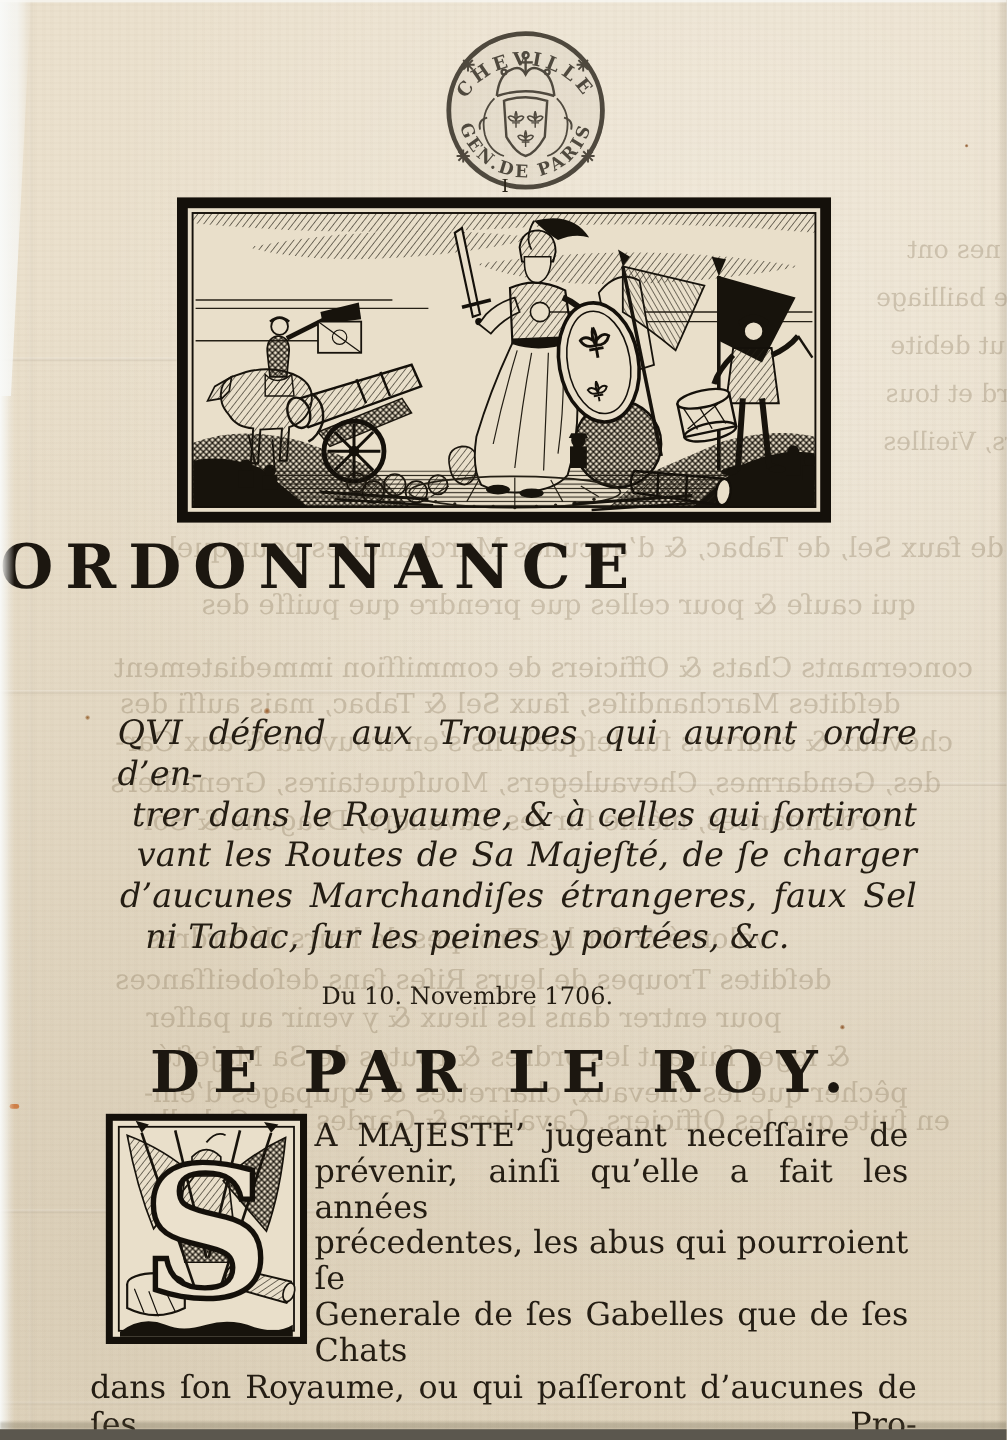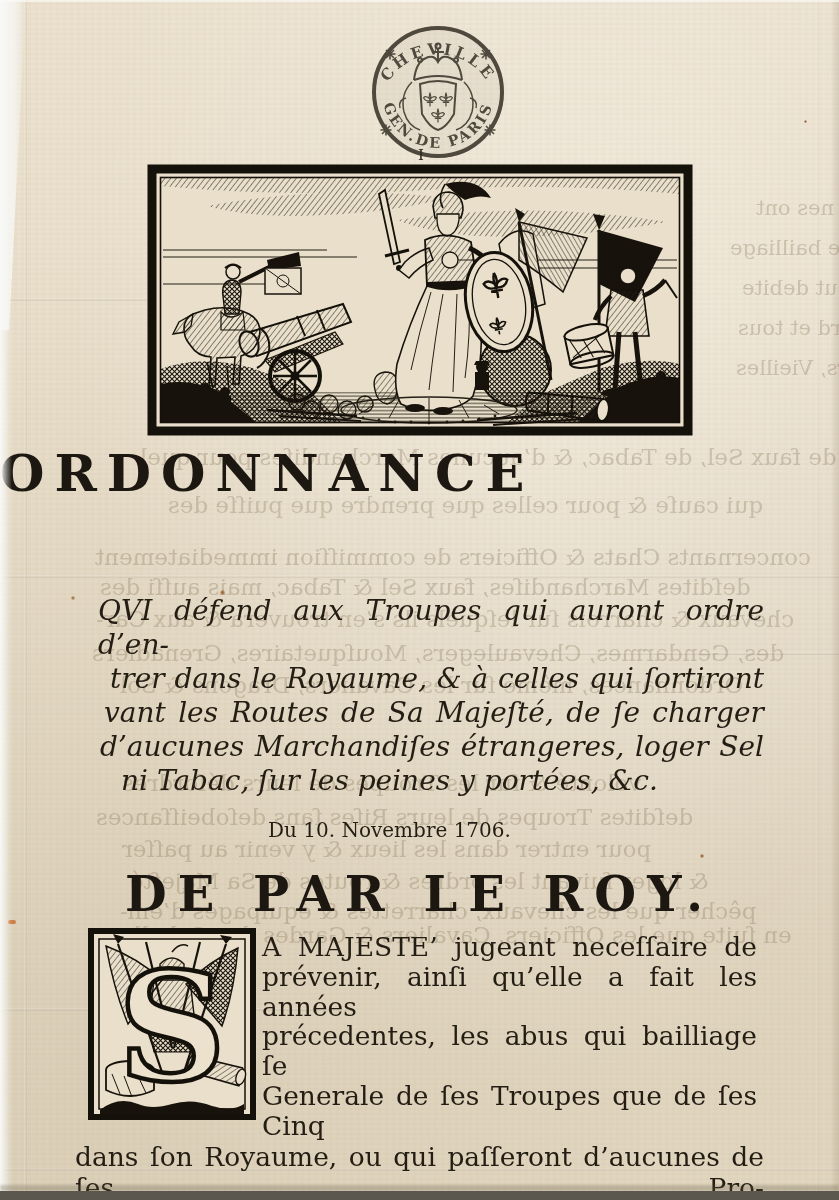--- a/index.html
+++ b/index.html
@@ -316,22 +316,22 @@
       <rect x="5" y="5" width="536" height="262" fill="none" stroke="#14100a" stroke-width="9"></rect>
       <rect x="13.5" y="13.5" width="519" height="245" fill="none" stroke="#14100a" stroke-width="1.6"></rect>
     </svg>
   </div>
 
   <div class="title1" style="top:448px">ORDONNANCE</div>
 
   <div class="summary">
     <div style="margin-left:16px">QVI défend aux Troupes qui auront ordre d’en-</div>
     <div style="margin-left:28px">trer dans le Royaume, &amp; à celles qui ſortiront</div>
-    <div style="margin-left:22px">vant les Routes de Sa Majeſté, de ſe charger</div>
-    <div style="margin-left:18px">d’aucunes Marchandiſes étrangeres, loger Sel</div>
+    <div style="margin-left:32px">vant les Routes de Sa Majeſté, de ſe charger</div>
+    <div style="margin-left:18px">d’aucunes Marchandiſes étrangeres, faux Sel</div>
     <div class="nojust" style="margin-left:39px">ni Tabac, ſur les peines y portées, &amp;c.</div>
   </div>
 
   <div class="dateline">Du 10. Novembre 1706.</div>
 
   <div class="heading">DE PAR LE ROY.</div>
 
   <div class="abs" style="left:88px;top:928px;width:168px;height:192px">
     <svg viewBox="0 0 168 192" width="168" height="192">
       <rect x="3" y="3" width="162" height="186" fill="#e9dfca" stroke="#14100a" stroke-width="6"></rect>
@@ -360,22 +360,22 @@
         <ellipse cx="153" cy="141" rx="4.5" ry="8" fill="#e9dfca" stroke="#17130c" stroke-width="1.4"></ellipse>
       </g>
       <path d="M12 182 Q30 168 50 176 Q64 182 84 176 Q104 170 124 178 Q144 184 156 176 L156 186 L12 186 Z" fill="#17130c"></path>
       <text x="84" y="152" font-family="'DejaVu Serif',serif" font-size="150" font-weight="bold" text-anchor="middle" fill="#ebe1cd" stroke="#14100a" stroke-width="4.5">S</text>
     </svg>
   </div>
 
   <div class="bodycol">
     <div>A MAJESTE’ jugeant neceſſaire de</div>
     <div>prévenir, ainſi qu’elle a fait les années</div>
-    <div>précedentes, les abus qui bailliage ſe</div>
-    <div>Generale de ſes Troupes que de ſes Cinq</div>
+    <div>précedentes, les abus qui pourroient ſe</div>
+    <div>Generale de ſes Gabelles que de ſes Chats</div>
 
   </div>
   <div class="lastline">dans ſon Royaume, ou qui paſſeront d’aucunes de ſes Pro-</div>
 
   <div class="edge-left-top"></div>
   <div class="edge-left"></div>
   <div class="edge-right"></div>
   <div class="edge-top"></div>
   <div class="edge-bottom-shadow"></div>
   <div class="edge-bottom"></div>

